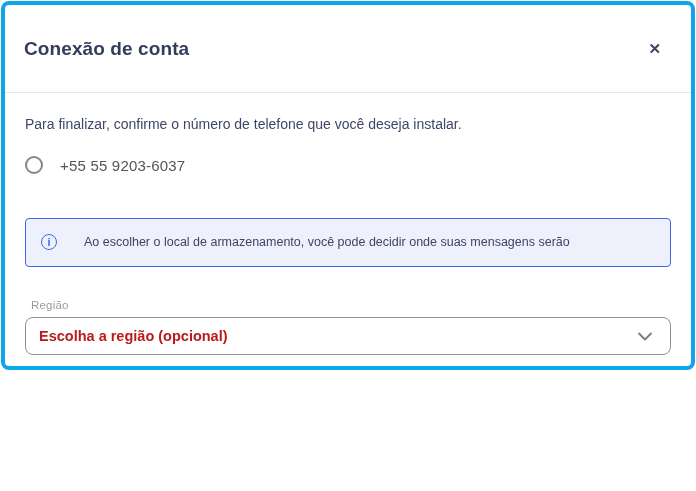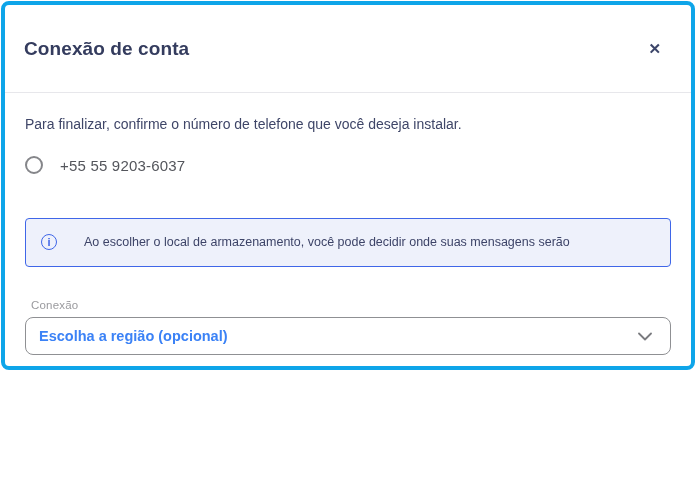--- a/index.html
+++ b/index.html
@@ -119,21 +119,21 @@
     background: #fff;
     display: flex;
     align-items: center;
     justify-content: space-between;
     padding: 0 18px 0 13px;
     cursor: pointer;
   }
   .region-value {
     font-size: 14.5px;
     font-weight: 600;
-    color: #3b82f6;
+    color: #b91c1c;
   }
   .chevron-svg { display: block; }
   
   .actions {
     margin-top: 27px;
     display: flex;
     gap: 24px;
   }
   .btn {
     flex: 1 1 0;
@@ -179,21 +179,21 @@
       <span class="phone-label">+55 55 9203-6037</span>
     </div>
 
     <div class="info-box">
       <i class="info-icon">i</i>
       <div class="info-text">
         <div>Ao escolher o local de armazenamento, você pode decidir onde suas mensagens serão</div>
       </div>
     </div>
 
-    <div class="region-label">Conexão</div>
+    <div class="region-label">Região</div>
 
     <div class="region-select" role="combobox" aria-expanded="false">
       <span class="region-value">Escolha a região (opcional)</span>
       <svg class="chevron-svg" width="14" height="9" viewBox="0 0 14 9">
         <polyline points="1,1.5 7,7.5 13,1.5" fill="none" stroke="#7a7b7f" stroke-width="1.8" stroke-linecap="round" stroke-linejoin="round"></polyline>
       </svg>
     </div>
 
     <div class="actions">
       <button class="btn btn-cancel">Cancelar</button>

